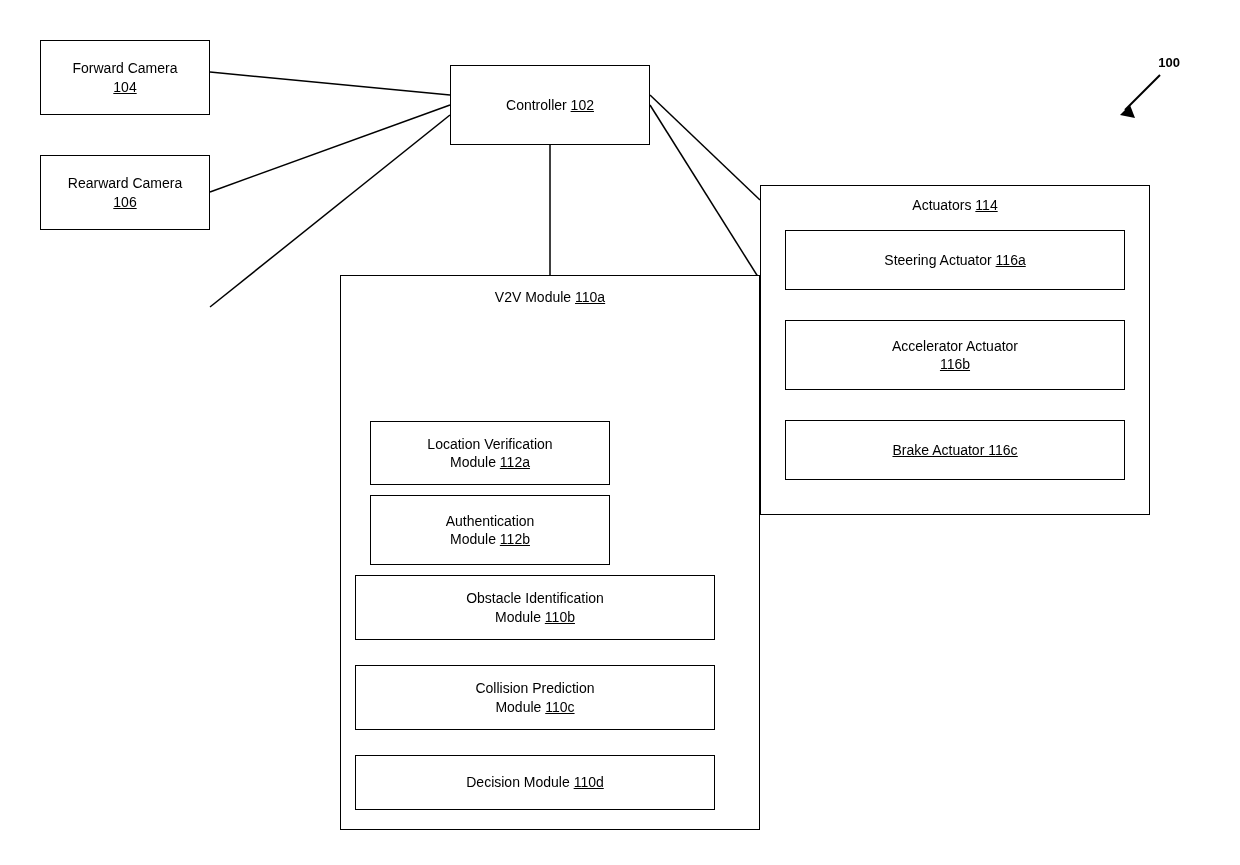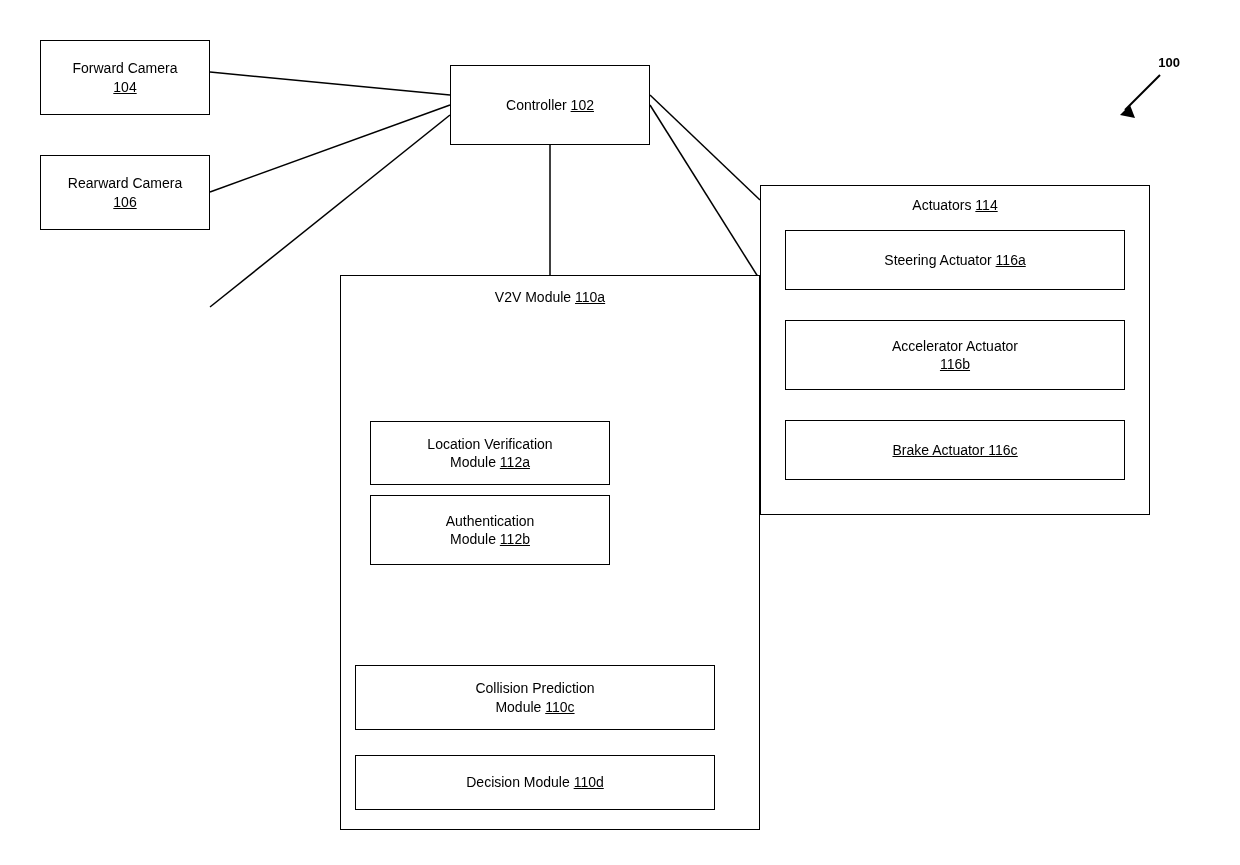--- a/index.html
+++ b/index.html
@@ -111,20 +111,23 @@
   </div>
 
   <div class="box" style="left:370px; top:390px; width:240px; height:64px;margin-top:31px;">
     <span class="box-label">Location Verification<br>Module <span class="underline">112a</span></span>
   </div>
 
   <div class="box" style="left:370px; top:475px; width:240px; height:70px;margin-top:20px;">
     <span class="box-label">Authentication<br>Module <span class="underline">112b</span></span>
   </div>
 
+  <div class="box" style="left:355px; top:575px; width:360px; height:65px;">
+    <span class="box-label">Obstacle Identification<br>Module <span class="underline">110b</span></span>
+  </div>
 
   <div class="box" style="left:355px; top:665px; width:360px; height:65px;">
     <span class="box-label">Collision Prediction<br>Module <span class="underline">110c</span></span>
   </div>
 
   <div class="box" style="left:355px; top:755px; width:360px; height:55px;">
     <span class="box-label">Decision Module <span class="underline">110d</span></span>
   </div>
 
   <div class="figure-label" style="right:60px; top:55px;">

